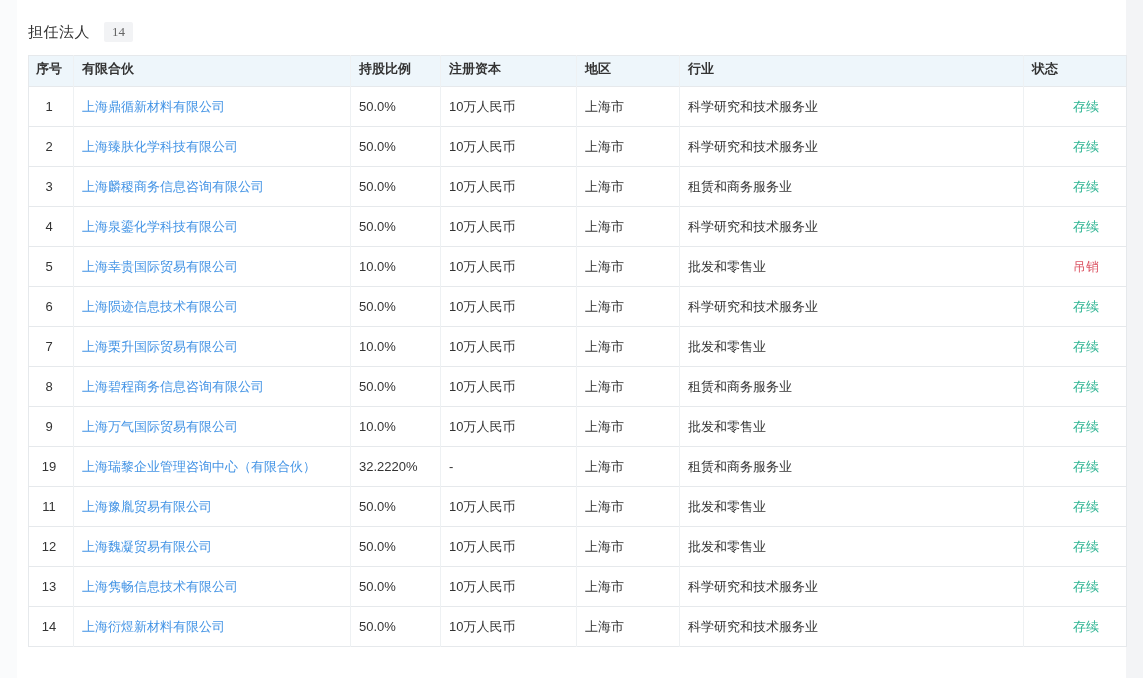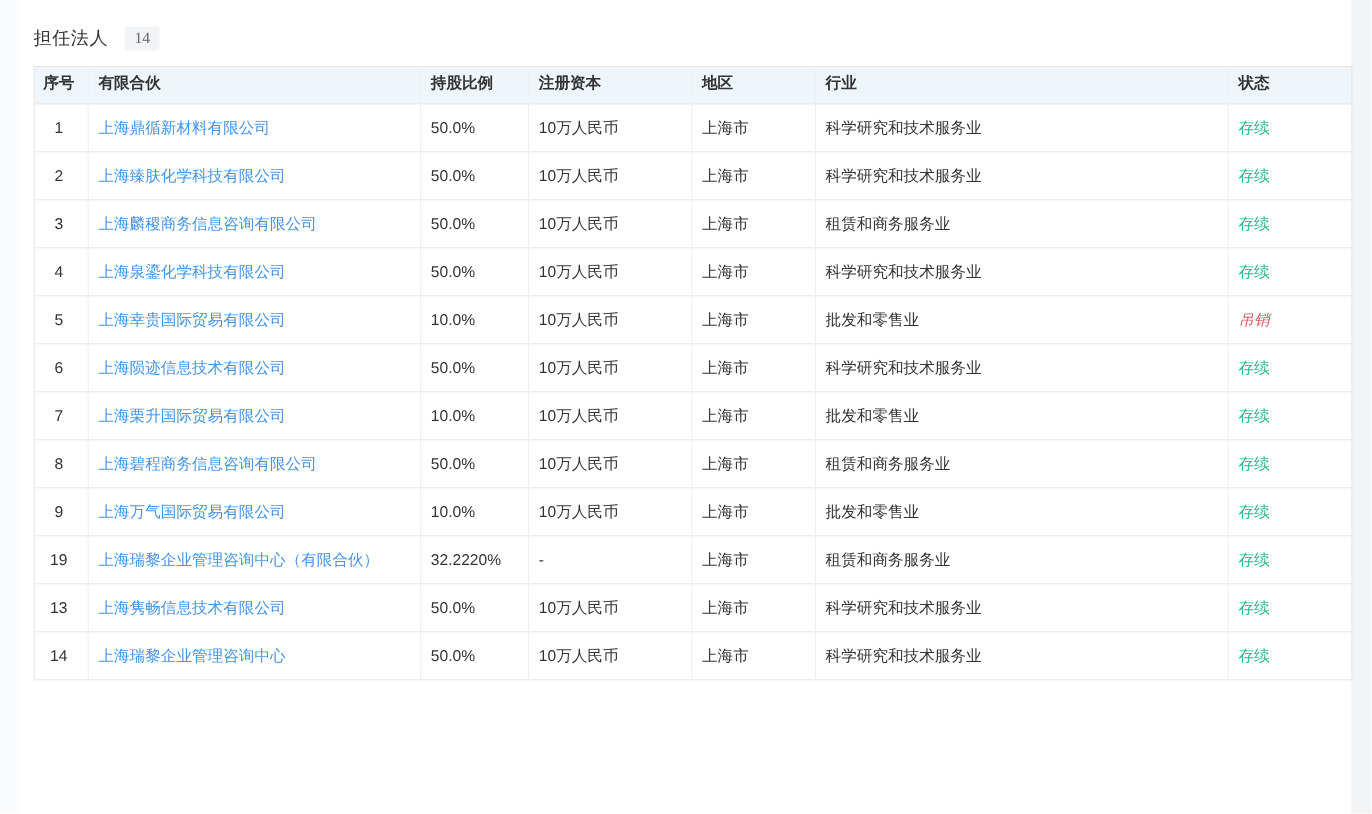--- a/index.html
+++ b/index.html
@@ -57,23 +57,23 @@
     padding:0 4px 0 8px;
     border-top:1px solid var(--border);
     border-left:1px solid var(--vborder);
     color:#333;
     vertical-align:middle;
     overflow:hidden;
     white-space:nowrap;
   }
   .rep-table td.c-index{text-align:center; padding-left:0; border-left:none;}
   .company-link{color:var(--link); text-decoration:none; cursor:pointer;text-align:center;}
-  .status{font-size:13px;}
+  .status{font-size:13px;margin-left:41px;}
   .status.active{color:var(--active);}
-  .status.revoked{color:var(--revoked);font-style:italic;}
+  .status.revoked{color:var(--revoked);}
 </style>
 </head>
 <body>
 
 <div class="left-gutter"></div>
 <div class="right-gutter"></div>
 
 <div class="content">
   <div class="section-header">
     <span class="section-title">担任法人</span>
@@ -186,31 +186,49 @@
         <tr>
     <td class="c-index">19</td>
     <td class="c-name"><a class="company-link" href="#">上海瑞黎企业管理咨询中心（有限合伙）</a></td>
     <td class="c-ratio">32.2220%</td>
     <td class="c-capital">-</td>
     <td class="c-region">上海市</td>
     <td class="c-industry">租赁和商务服务业</td>
     <td class="c-status"><span class="status active">存续</span></td>
   </tr>
         <tr>
+    <td class="c-index">11</td>
+    <td class="c-name"><a class="company-link" href="#">上海豫胤贸易有限公司</a></td>
+    <td class="c-ratio">50.0%</td>
+    <td class="c-capital">10万人民币</td>
+    <td class="c-region">上海市</td>
+    <td class="c-industry">批发和零售业</td>
+    <td class="c-status"><span class="status active">存续</span></td>
+  </tr>
+        <tr>
+    <td class="c-index">12</td>
+    <td class="c-name"><a class="company-link" href="#">上海魏凝贸易有限公司</a></td>
+    <td class="c-ratio">50.0%</td>
+    <td class="c-capital">10万人民币</td>
+    <td class="c-region">上海市</td>
+    <td class="c-industry">批发和零售业</td>
+    <td class="c-status"><span class="status active">存续</span></td>
+  </tr>
+        <tr>
     <td class="c-index">13</td>
     <td class="c-name"><a class="company-link" href="#">上海隽畅信息技术有限公司</a></td>
     <td class="c-ratio">50.0%</td>
     <td class="c-capital">10万人民币</td>
     <td class="c-region">上海市</td>
     <td class="c-industry">科学研究和技术服务业</td>
     <td class="c-status"><span class="status active">存续</span></td>
   </tr>
         <tr>
     <td class="c-index">14</td>
-    <td class="c-name"><a class="company-link" href="#">上海瑞黎企业管理咨询中心</a></td>
+    <td class="c-name"><a class="company-link" href="#">上海衍煜新材料有限公司</a></td>
     <td class="c-ratio">50.0%</td>
     <td class="c-capital">10万人民币</td>
     <td class="c-region">上海市</td>
     <td class="c-industry">科学研究和技术服务业</td>
     <td class="c-status"><span class="status active">存续</span></td>
   </tr>
       </tbody>
   </table>
 </div>
 

